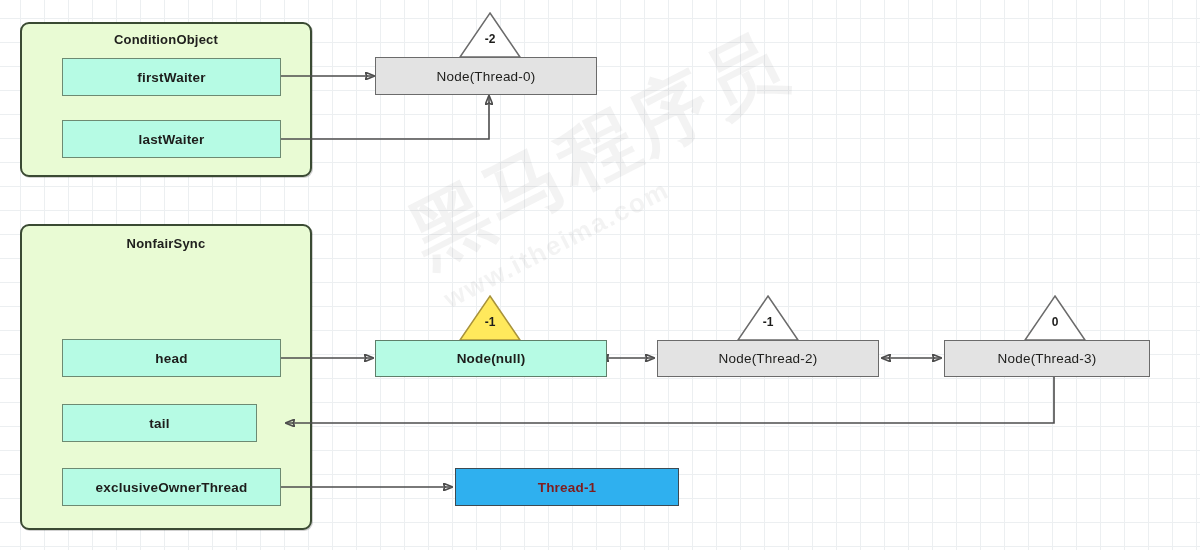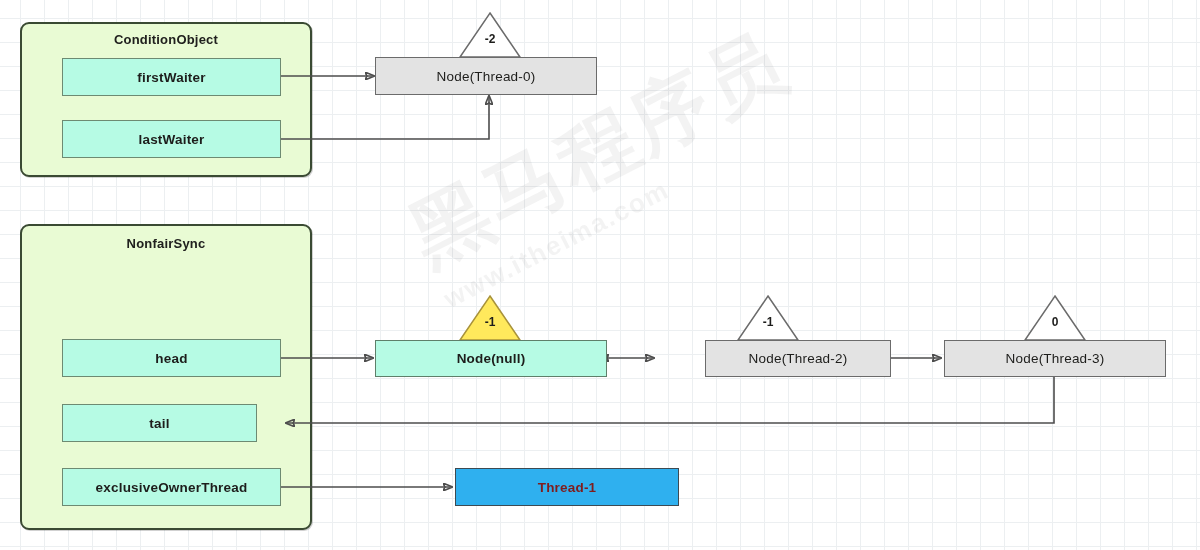--- a/index.html
+++ b/index.html
@@ -205,31 +205,31 @@
   <div class="node-box aqua" style="left:375px; top:340px; width:232px; height:37px;">
     <span>Node(null)</span>
   </div>
 
   <div class="ws-tri" style="left:737px; top:295px;">
     <svg width="62" height="46" viewBox="0 0 62 46">
       <polygon points="31,1 61,45 1,45" fill="#ffffff" stroke="#6b6b6b" stroke-width="1.5"></polygon>
     </svg>
     <div class="ws-label">-1</div>
   </div>
-  <div class="node-box" style="left:657px; top:340px; width:186px; height:37px;margin-left:48px;">
+  <div class="node-box" style="left:657px; top:340px; width:222px; height:37px;">
     <span>Node(Thread-2)</span>
   </div>
 
   <div class="ws-tri" style="left:1024px; top:295px;">
     <svg width="62" height="46" viewBox="0 0 62 46">
       <polygon points="31,1 61,45 1,45" fill="#ffffff" stroke="#6b6b6b" stroke-width="1.5"></polygon>
     </svg>
     <div class="ws-label">0</div>
   </div>
-  <div class="node-box" style="left:944px; top:340px; width:222px; height:37px;">
+  <div class="node-box" style="left:944px; top:340px; width:206px; height:37px;">
     <span>Node(Thread-3)</span>
   </div>
 
   <div class="node-box blue" style="left:455px; top:468px; width:224px; height:38px;">
     <span>Thread-1</span>
   </div>
 
 </div>
 
 </body></html>

